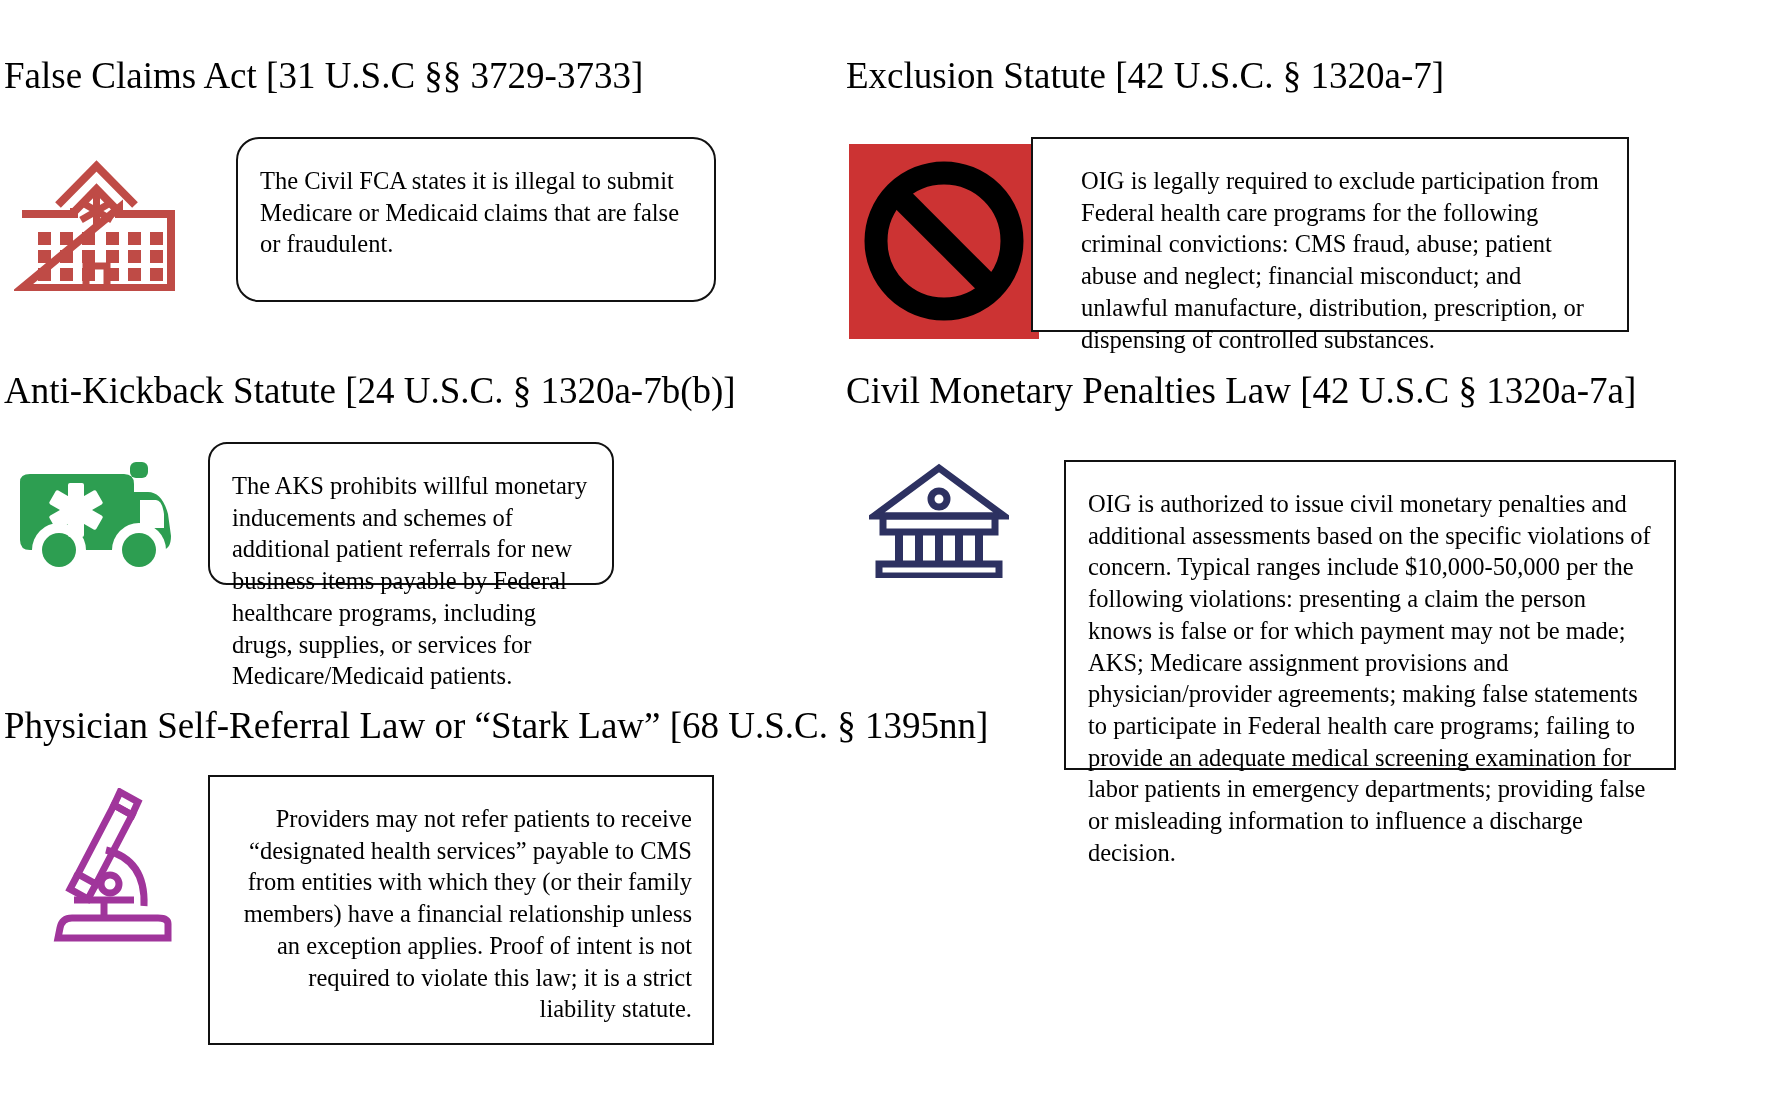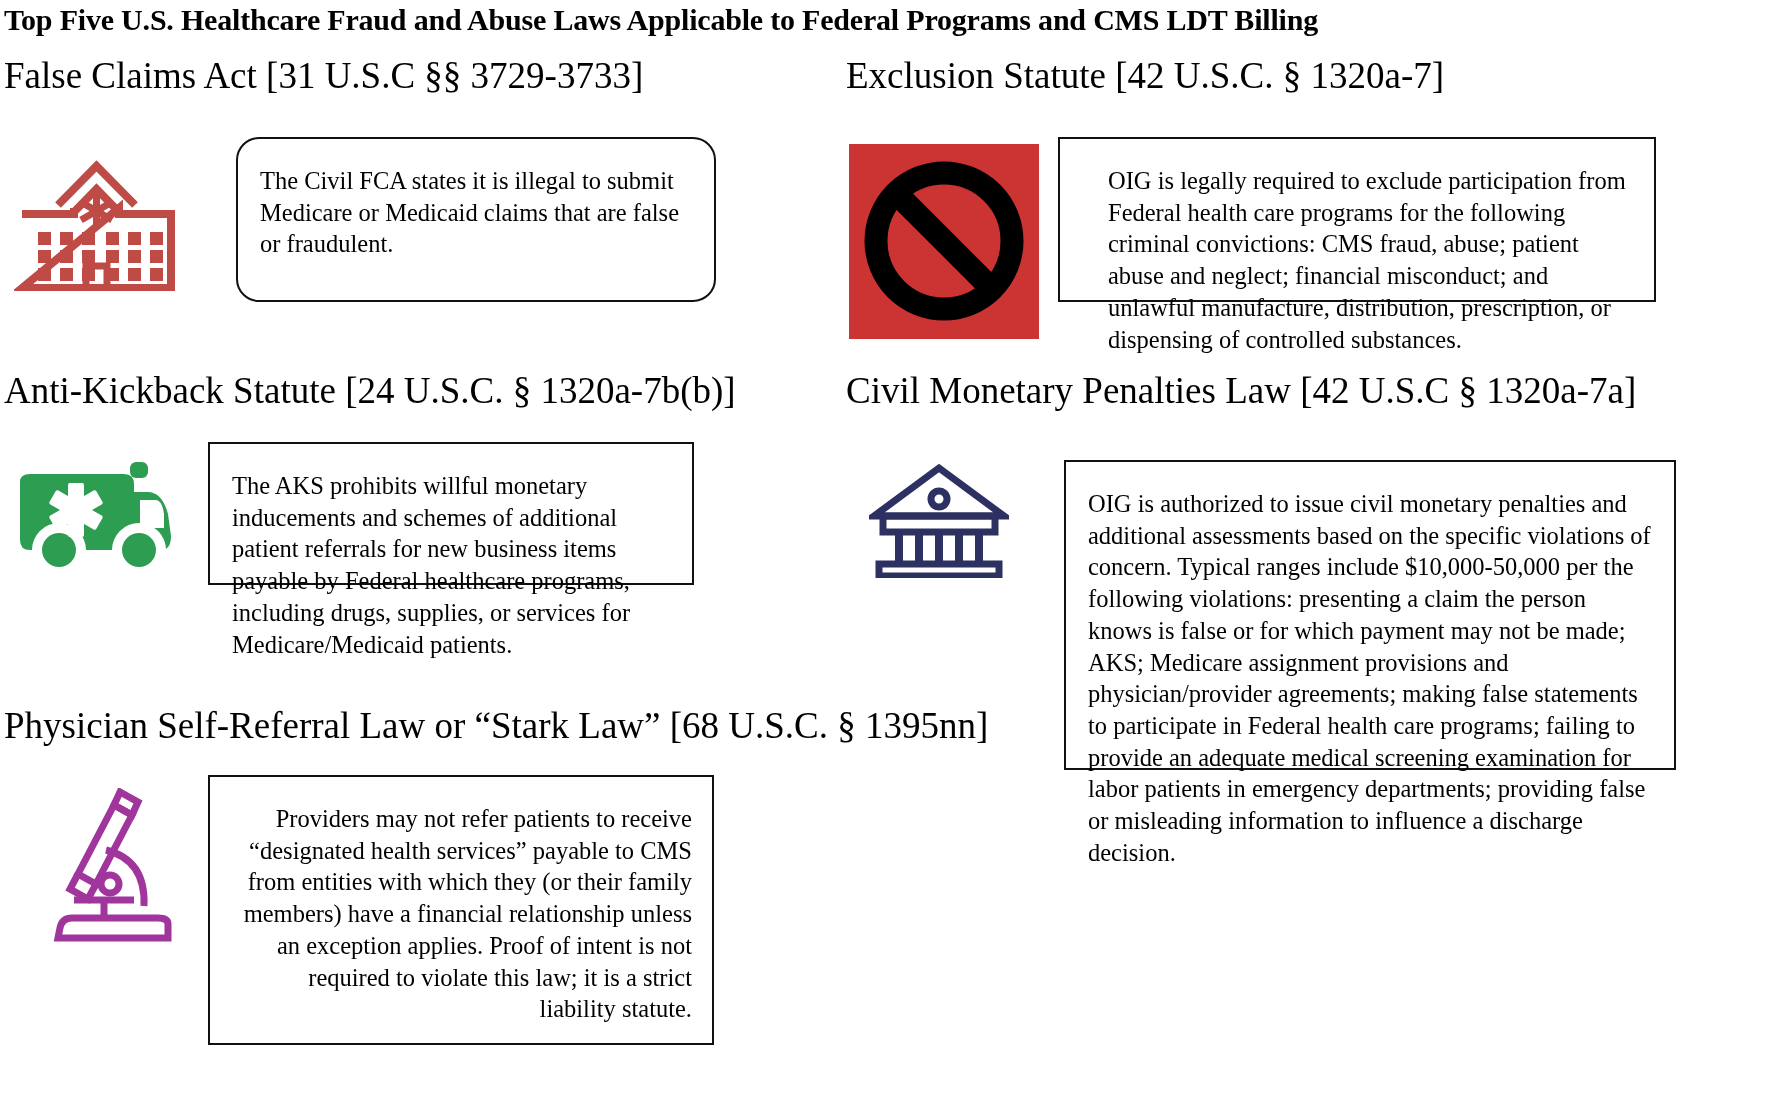--- a/index.html
+++ b/index.html
@@ -64,21 +64,20 @@
   }
   .icon-wrap svg {
     display: block;
   }
 </style>
 </head>
 <body>
 
 <div class="page">
 
-  <div class="doc-title">Top Five U.S. Healthcare Fraud and Abuse Laws Applicable to Federal Programs and CMS LDT Billing</div>
 
   <div class="sec-heading" style="left:4px; top:55px;">False Claims Act [31 U.S.C §§ 3729-3733]</div>
 
   <div class="icon-wrap" style="left:14px; top:136px;">
     <svg width="165" height="155" viewBox="0 0 165 155" aria-hidden="true">
       <g fill="none" stroke="#BF4B46" stroke-width="8" stroke-linejoin="miter">
 
         <path d="M44 69 L82.5 30 L121 69"></path>
 
         <path d="M60 76 L82.5 53 L105 76"></path>
@@ -133,21 +132,21 @@
   <div class="icon-wrap" style="left:849px; top:144px;">
     <svg width="190" height="195" viewBox="0 0 190 195" aria-hidden="true">
       <rect x="0" y="0" width="190" height="195" fill="#CC3333"></rect>
       <g>
         <circle cx="95" cy="97" r="68" fill="none" stroke="#000000" stroke-width="23"></circle>
         <line x1="47" y1="49" x2="143" y2="145" stroke="#000000" stroke-width="23"></line>
       </g>
     </svg>
   </div>
 
-  <div class="textbox" style="left:1058px; top:137px; width:598px; height:165px;padding-left:48px;">
+  <div class="textbox" style="left:1031px; top:137px; width:598px; height:195px;padding-left:48px;">
     <p>OIG is legally required to exclude participation from Federal health care programs for the following criminal convictions: CMS fraud, abuse; patient abuse and neglect; financial misconduct; and unlawful manufacture, distribution, prescription, or dispensing of controlled substances.</p>
   </div>
 
   <div class="sec-heading" style="left:4px; top:370px;">Anti-Kickback Statute [24 U.S.C. § 1320a-7b(b)]</div>
 
   <div class="icon-wrap" style="left:16px; top:462px;">
     <svg width="158" height="118" viewBox="0 0 158 118" aria-hidden="true">
       <g fill="#2D9E51">
 
         <rect x="114" y="0" width="18" height="16" rx="6"></rect>
@@ -163,21 +162,21 @@
       <circle cx="123" cy="88" r="17" fill="#2D9E51"></circle>
 
       <g fill="#ffffff" transform="translate(60,48)">
         <rect x="-8" y="-27" width="16" height="54" rx="2"></rect>
         <rect x="-8" y="-27" width="16" height="54" rx="2" transform="rotate(60)"></rect>
         <rect x="-8" y="-27" width="16" height="54" rx="2" transform="rotate(120)"></rect>
       </g>
     </svg>
   </div>
 
-  <div class="textbox" style="left:208px; top:442px; width:486px; height:143px;">
+  <div class="textbox" style="left:208px; top:442px; width:406px; height:143px;border-radius:19px;">
     <p>The AKS prohibits willful monetary inducements and schemes of additional patient referrals for new business items payable by Federal healthcare programs, including drugs, supplies, or services for Medicare/Medicaid patients.</p>
   </div>
 
   <div class="sec-heading" style="left:846px; top:370px;">Civil Monetary Penalties Law [42 U.S.C § 1320a-7a]</div>
 
   <div class="icon-wrap" style="left:869px; top:458px;">
     <svg width="140" height="120" viewBox="0 0 140 120" aria-hidden="true">
       <g fill="none" stroke="#2D3161" stroke-width="7" stroke-linejoin="miter">
 
         <path d="M5 58 L70 10 L135 58 Z"></path>

